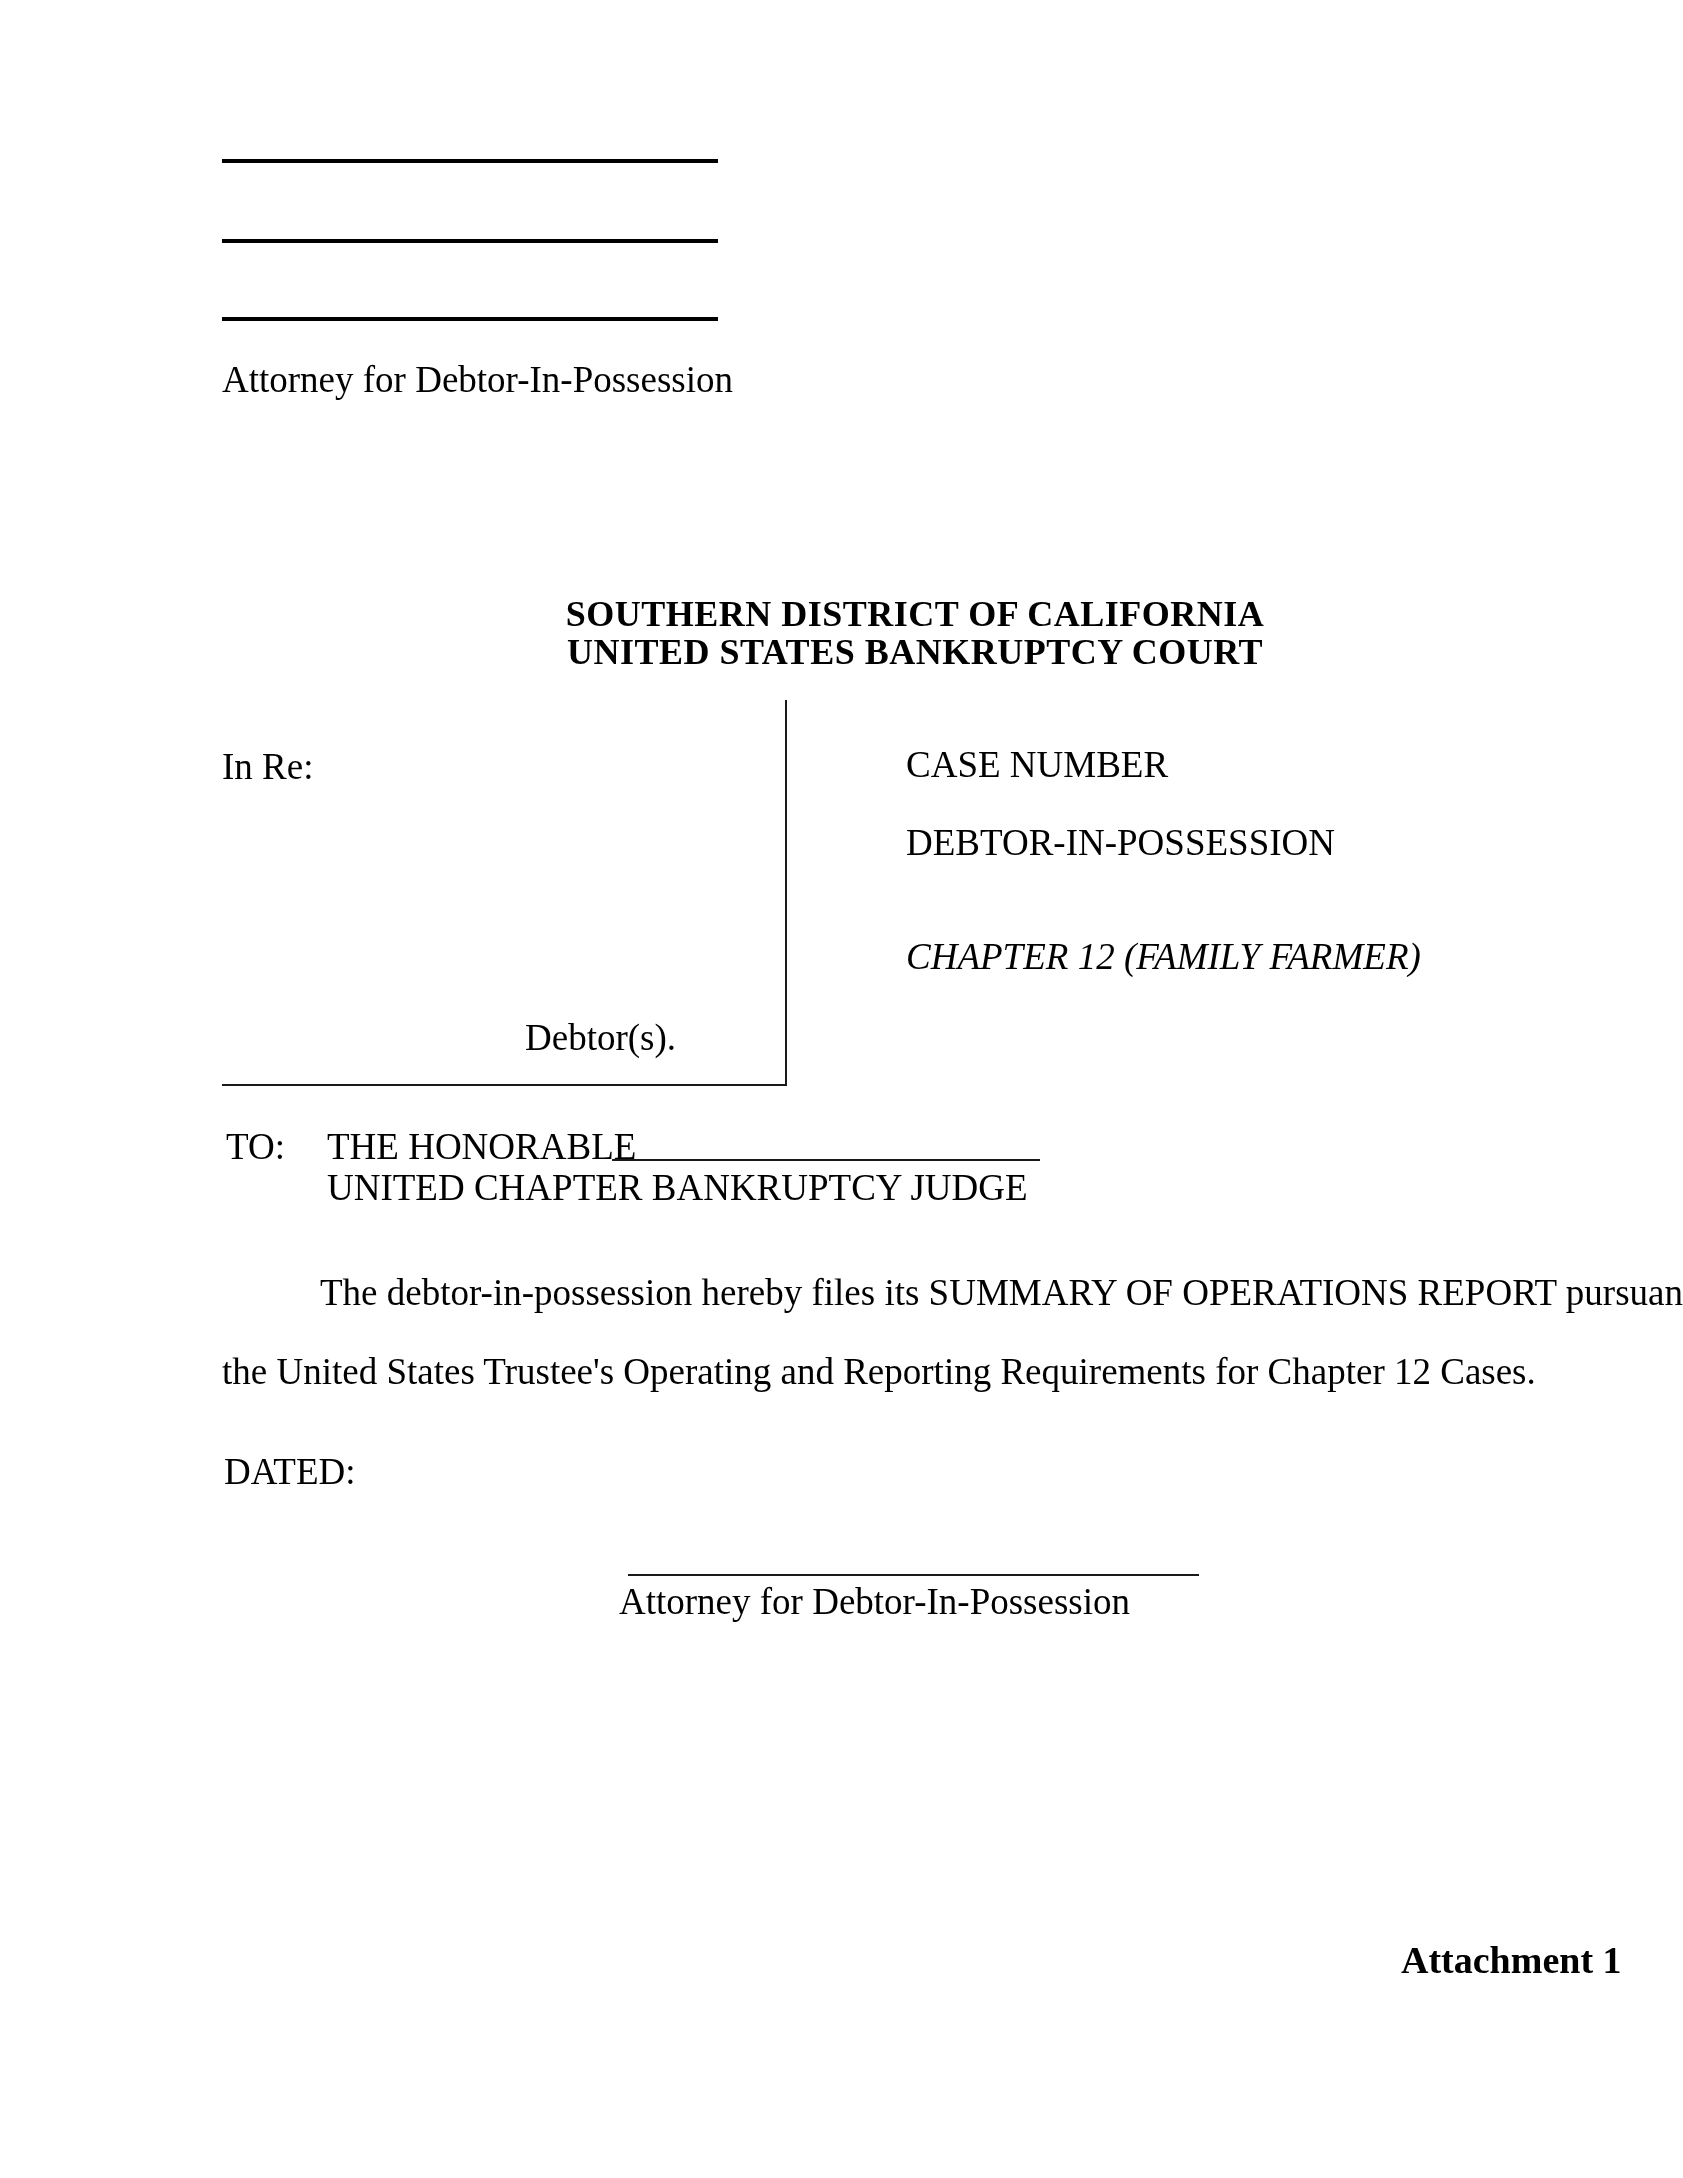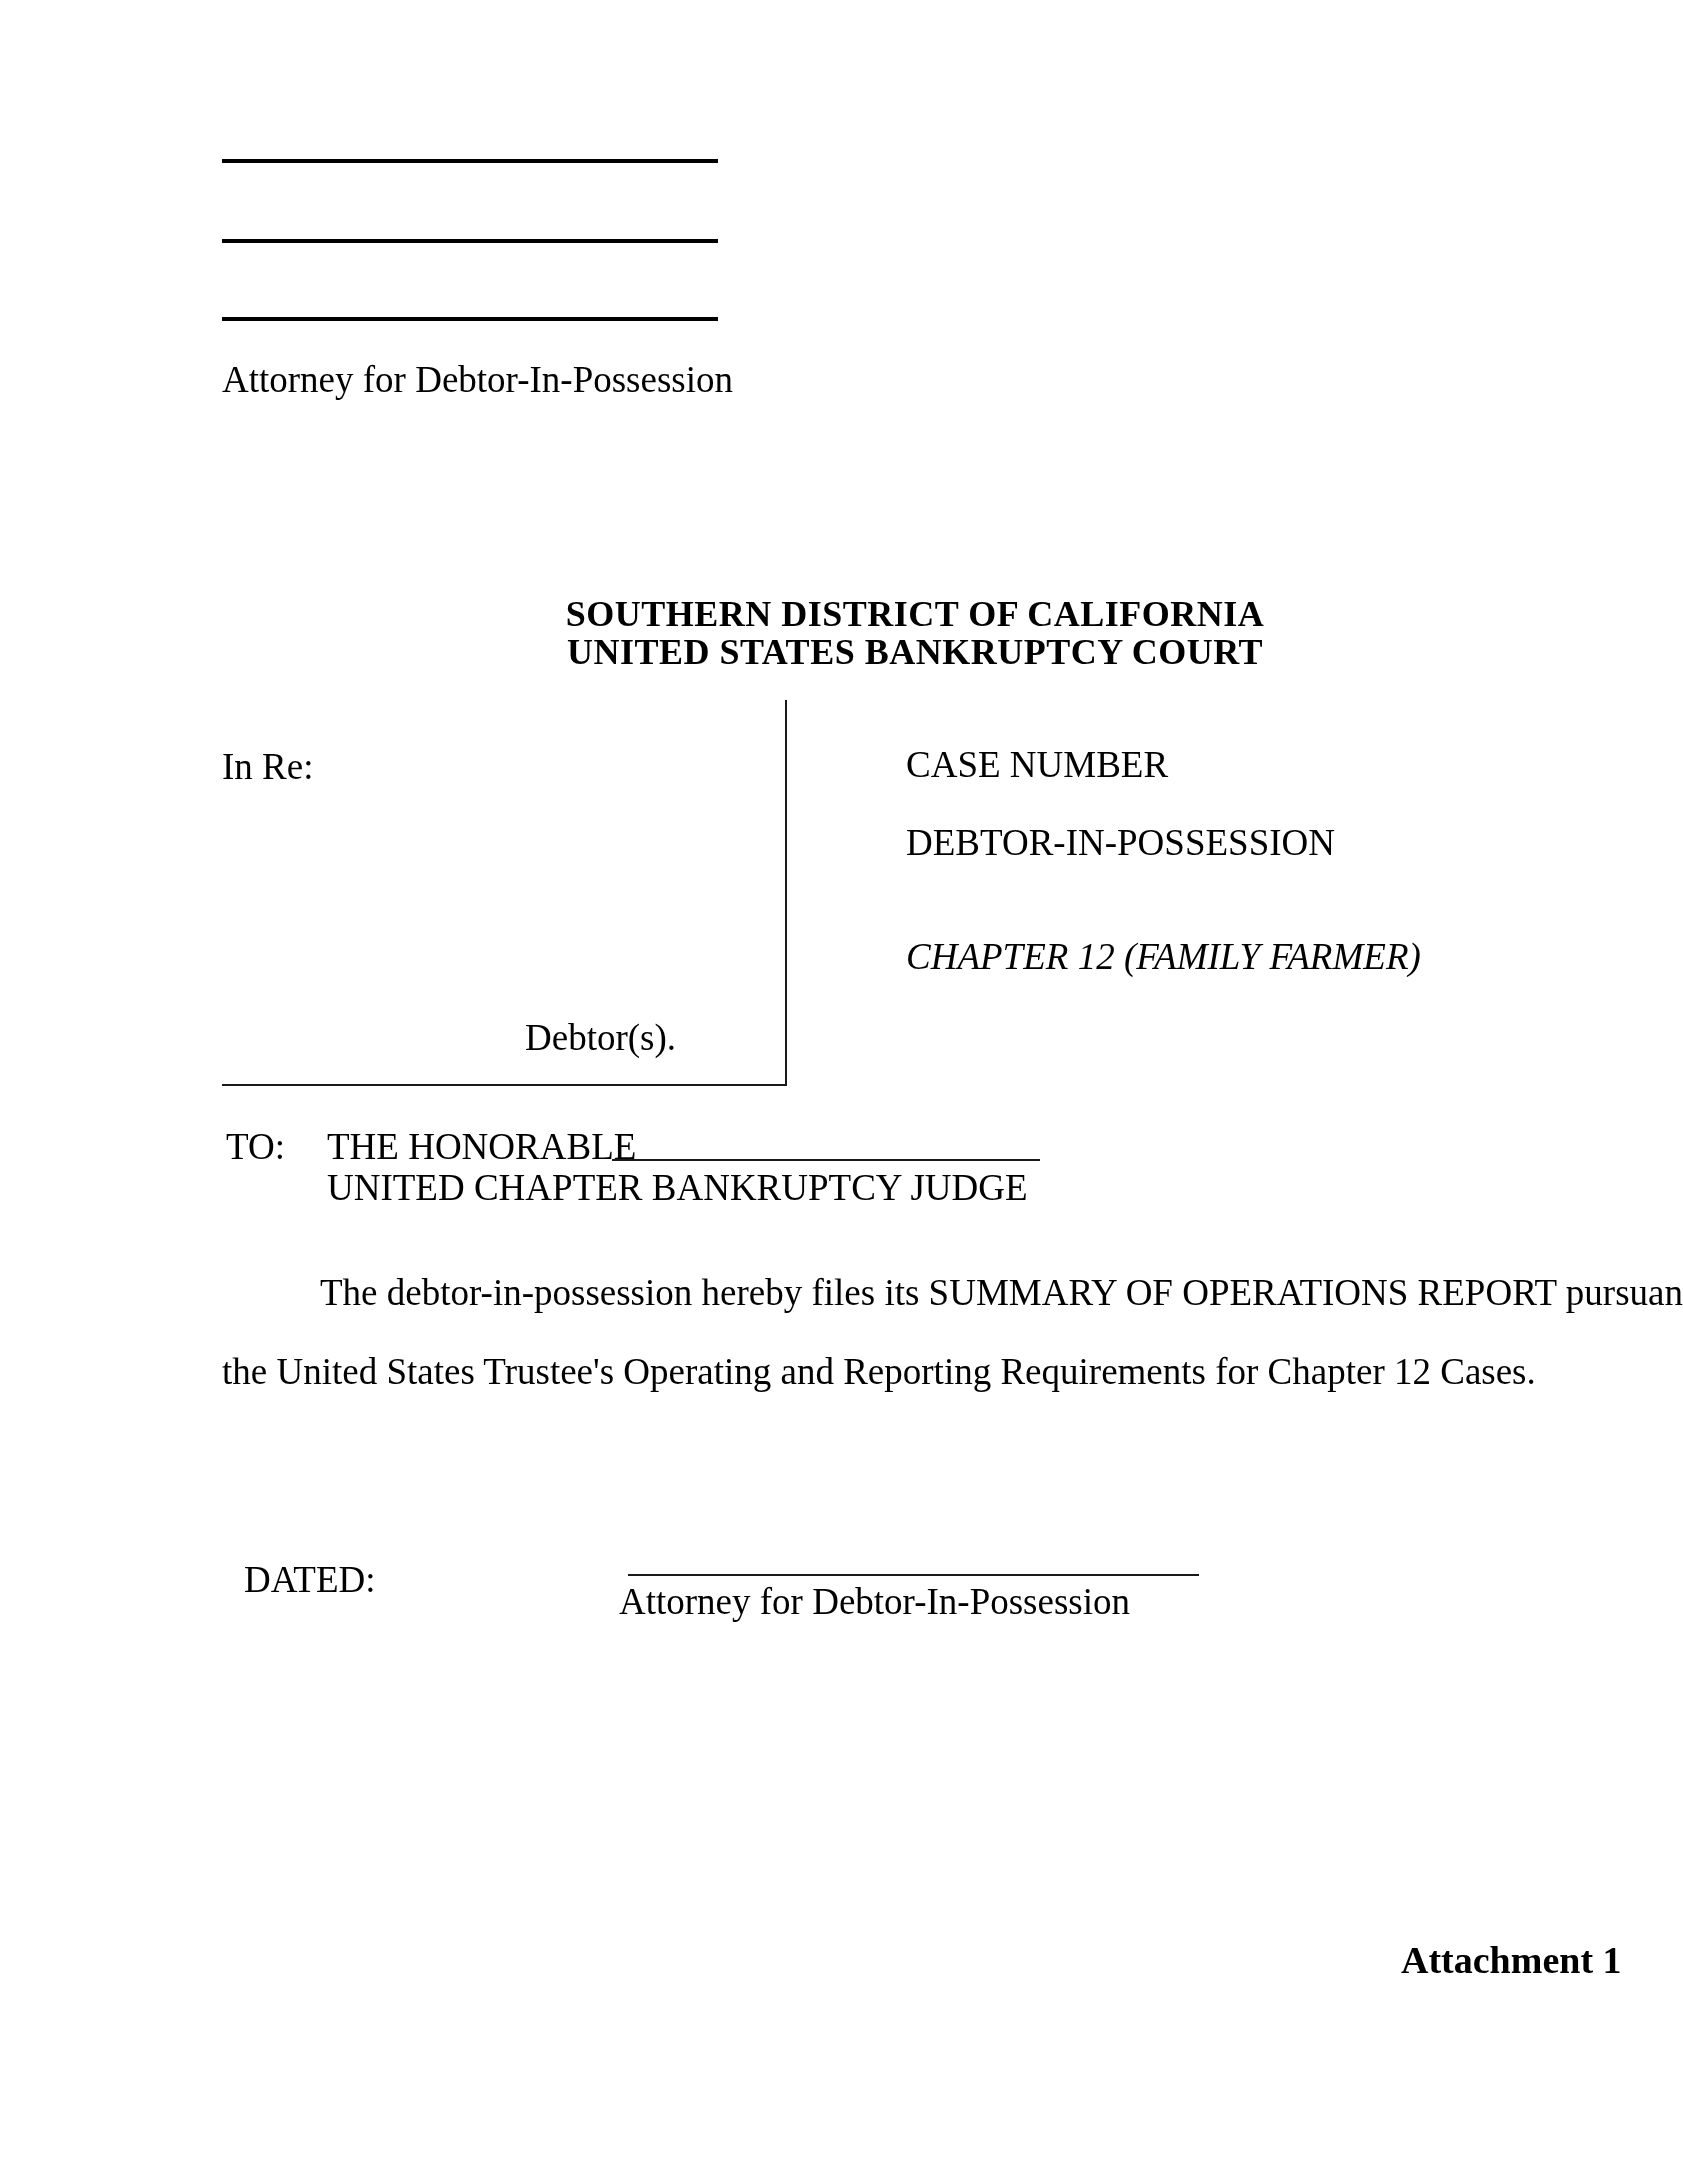--- a/index.html
+++ b/index.html
@@ -83,21 +83,21 @@
     height: 34px;
     border-bottom: 2px solid #1a1a1a;
   }
   .judge-line { left: 327px; top: 1168px; }
 
   
   .body-line1 { left: 320px; top: 1273px; }
   .body-line2 { left: 222px; top: 1352px; }
 
   
-  .dated-label { left: 224px; top: 1560px; margin-left: 20px; }
+  .dated-label { left: 224px; top: 1452px; }
   .sig-line {
     position: absolute;
     left: 628px;
     top: 1540px;
     width: 571px;
     height: 34px;
     border-bottom: 2px solid #1a1a1a;
   }
   .sig-label { left: 619px; top: 1582px; }
 

